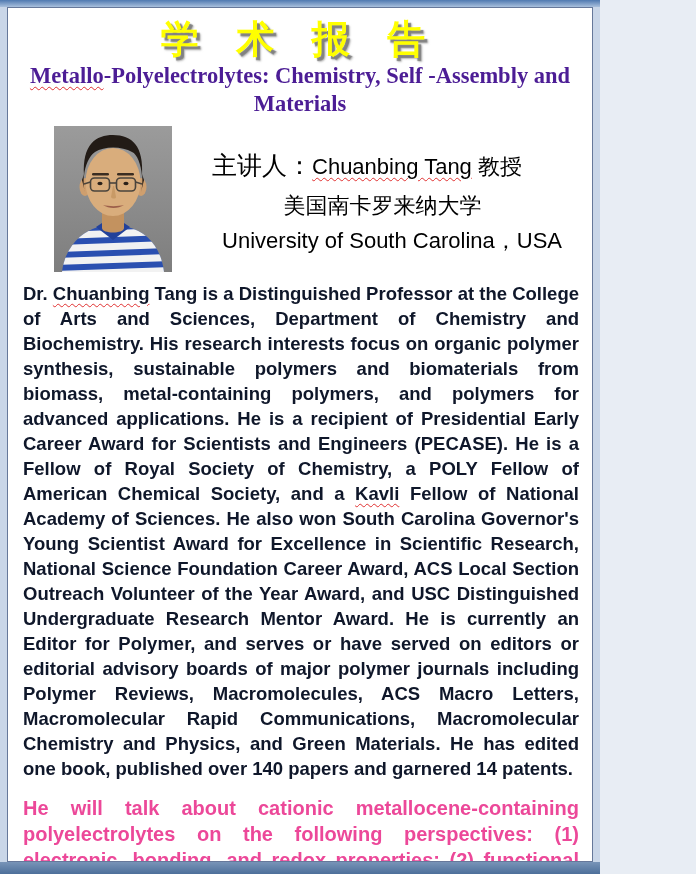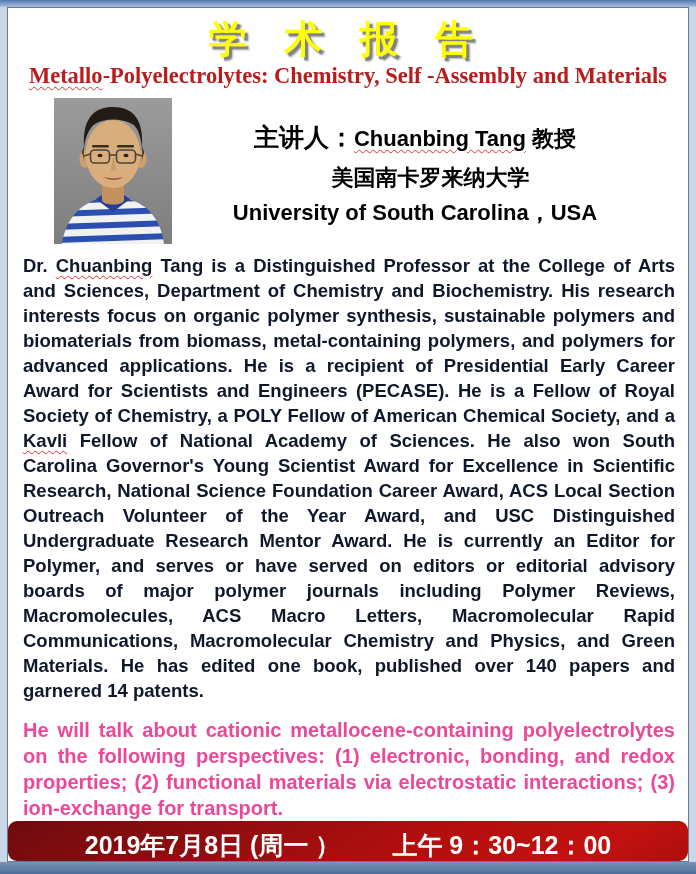--- a/index.html
+++ b/index.html
@@ -1,17 +1,17 @@
 <!DOCTYPE html>
 <html style="--frame-blue: #c9d6e8; --top-bar-dark: #4f79b0; --top-bar-light: #a9c0dd; --bottom-bar: #4d6f9a; --inner-border: #66789a; --title-yellow: #ffff00; --spellcheck-red: #e03131; --banner-dark: #6e0b0e; --banner-mid: #b30e0e; --banner-bright: #c31111; --banner-text: #ffffff;"><head>
 <meta charset="utf-8">
 <style>
   html,body{margin:0;padding:0;background:#e8edf4;}
   .page{
-    position:relative;width:696px;height:874px;
+    position:relative;width:600px;height:874px;
     background:var(--frame-blue,#c9d6e8);
     font-family:"Liberation Sans",sans-serif;
     box-sizing:border-box;overflow:hidden;
   }
   .top-bar{position:absolute;top:0;left:0;right:0;height:7px;
     background:linear-gradient(to bottom,var(--top-bar-dark,#4f79b0),var(--top-bar-light,#a9c0dd));}
   .bottom-bar{position:absolute;bottom:0;left:0;right:0;height:12px;
     background:linear-gradient(to bottom,#7894b8,var(--bottom-bar,#4d6f9a));}
   .content{
     position:absolute;top:7px;left:7px;right:7px;bottom:12px;
@@ -21,34 +21,34 @@
   .cn-title{
     margin:10px 0 0 0;text-align:center;
     font-family:"Liberation Serif",serif;font-weight:bold;
     font-size:38px;line-height:42px;letter-spacing:14px;
     color:var(--title-yellow,#ffff00);
     text-shadow:3px 3px 1px rgba(125,125,125,.95),4px 4px 2px rgba(150,150,150,.6);
   }
   .en-title{
     margin:2px 6px 0 6px;text-align:center;
     font-family:"Liberation Serif",serif;font-weight:bold;
-    font-size:22.5px;line-height:28px;color:#b91c1c;
+    font-size:22.5px;line-height:28px;color:#4c1d95;
   }
   .wavy{
     text-decoration:underline;text-decoration-style:wavy;
     text-decoration-color:var(--spellcheck-red,#e03131);
     text-decoration-thickness:1px;text-underline-offset:3px;
   }
   .speaker-row{display:flex;margin:8px 0 0 46px;height:146px;}
   .photo{width:118px;height:146px;flex:0 0 118px;}
-  .speaker-info{flex:1;text-align:center;font-weight:bold;color:#000;padding-right:30px;}
+  .speaker-info{flex:1;text-align:center;font-weight:normal;color:#000;padding-right:30px;}
   .speaker-line1{margin-top:24px;font-size:25px;line-height:30px;}
   .speaker-line1 .latin{font-size:22px;}
   .speaker-line2{margin-top:11px;font-size:22px;line-height:26px;margin-left:31px;}
-  .speaker-line3{margin-top:9px;font-size:22px;line-height:26px;}
+  .speaker-line3{margin-top:9px;font-size:22px;line-height:26px;text-align:right;}
   .bio{
     margin:9px 13px 0 15px;text-align:justify;
     font-weight:bold;font-size:18.5px;line-height:25px;color:#0f172a;
   }
   .talk{
     margin:14px 13px 0 15px;text-align:justify;
     font-weight:bold;font-size:20px;line-height:26px;color:#ec4899;
   }
   .banner{
     margin-top:auto;height:77px;width:100%;

